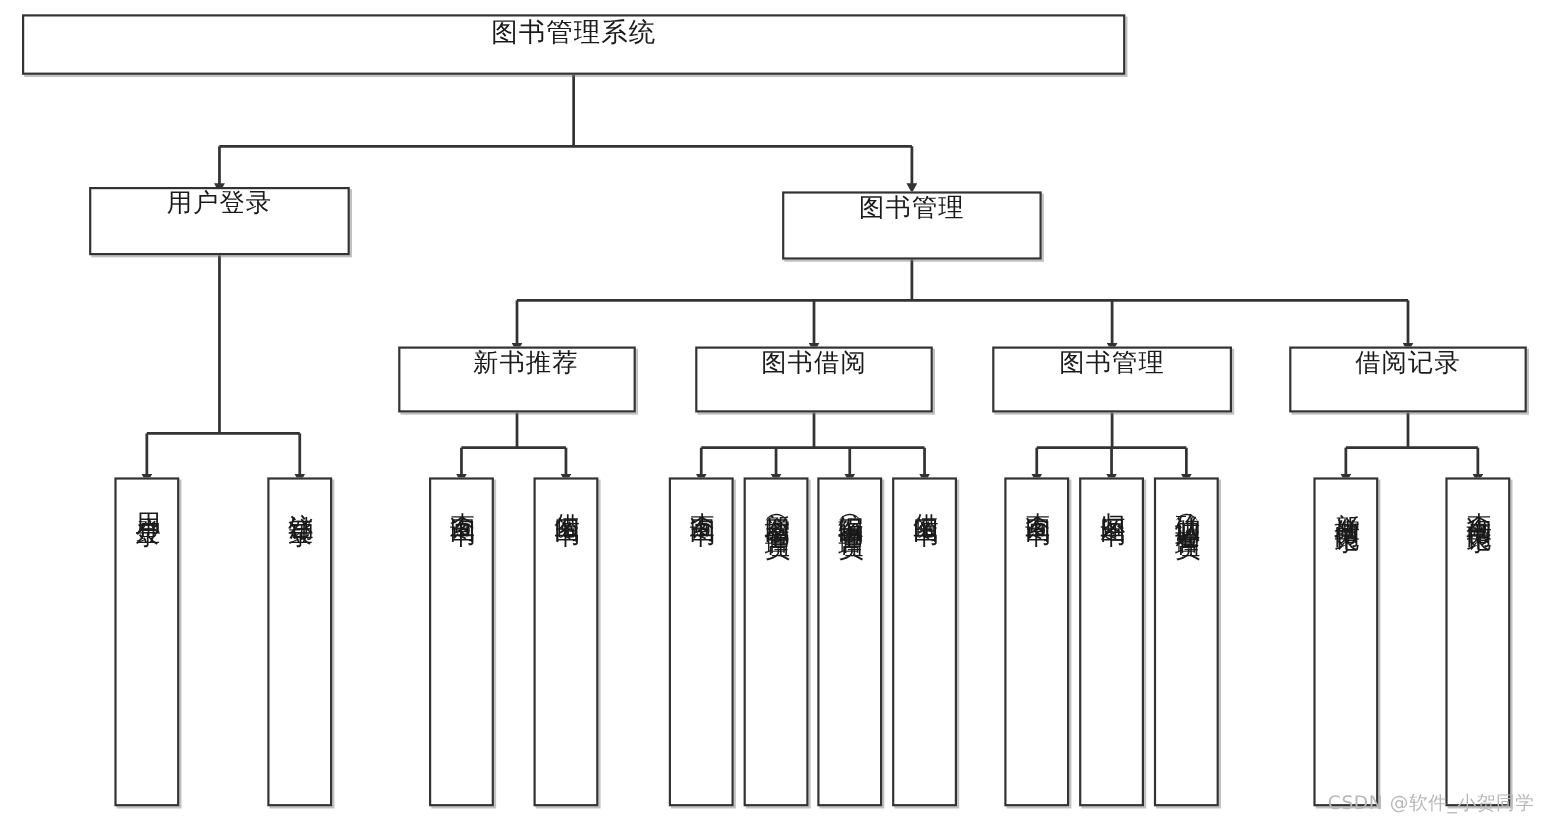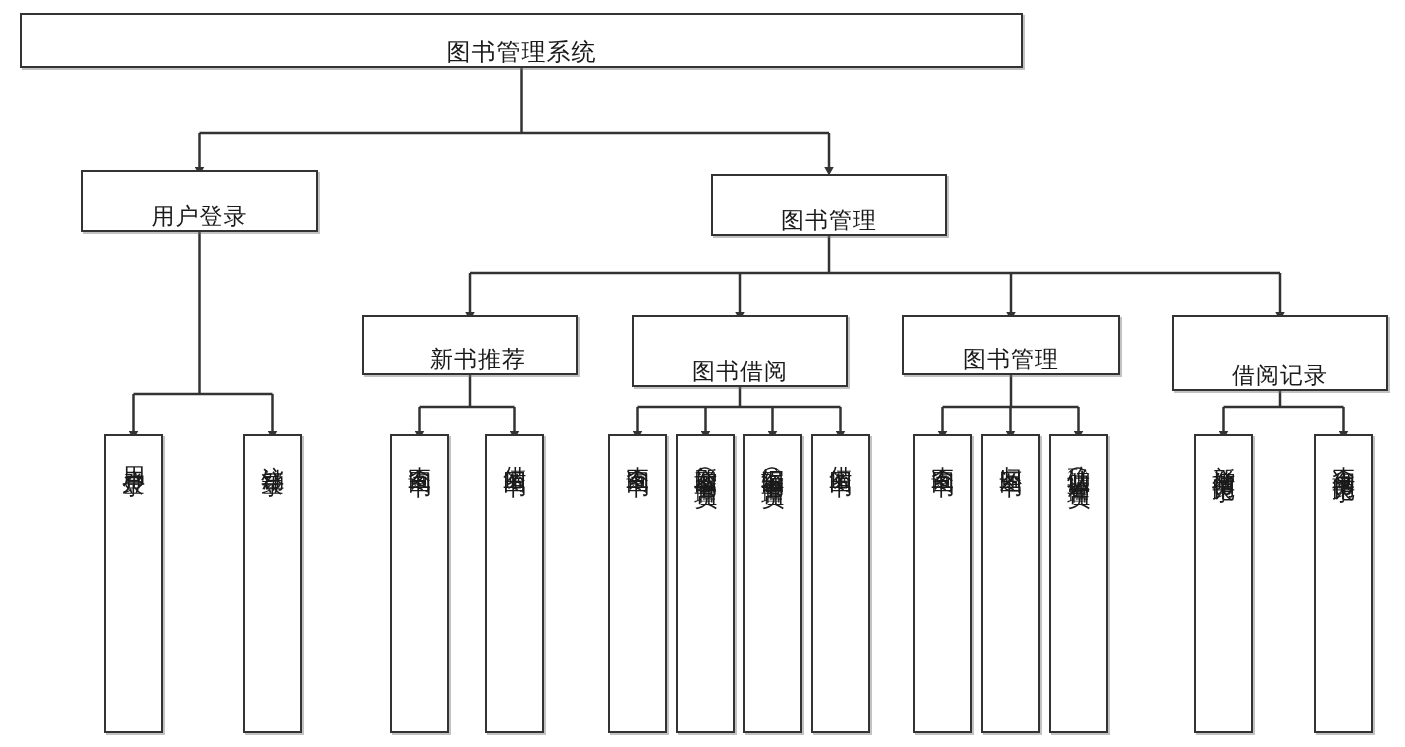--- a/index.html
+++ b/index.html
@@ -24,21 +24,21 @@
     width: 1405px;
     height: 747px;
     pointer-events: none;
   }
   .node {
     position: absolute;
     box-sizing: border-box;
     border: 2px solid #333333;
     background: #ffffff;
     display: flex;
-    align-items: flex-end;
+    align-items: flex-start;
     justify-content: center;
     color: #1a1a1a;
     box-shadow: 2px 2px 0 rgba(120,120,120,0.45);
   }
   .node .label {
     display: block;
     text-align: center;
     line-height: 1.18;
     letter-spacing: 1px;
   }
@@ -125,27 +125,27 @@
       </div>
       <div class="node horiz" style="left: 81px; top: 170px; width: 237px; height: 62px; border-color: rgb(51, 51, 51); background: rgb(255, 255, 255);">
         <span class="label">用户登录</span>
       </div>
       <div class="node horiz" style="left: 711px; top: 174px; width: 236px; height: 62px; border-color: rgb(51, 51, 51); background: rgb(255, 255, 255);">
         <span class="label">图书管理</span>
       </div>
       <div class="node horiz" style="left: 362px; top: 315px; width: 216px; height: 60px; border-color: rgb(51, 51, 51); background: rgb(255, 255, 255); padding-left: 16px;">
         <span class="label">新书推荐</span>
       </div>
-      <div class="node horiz" style="left: 632px; top: 315px; width: 216px; height: 72px; border-color: rgb(51, 51, 51); background: rgb(255, 255, 255);">
+      <div class="node horiz" style="left: 632px; top: 315px; width: 216px; height: 60px; border-color: rgb(51, 51, 51); background: rgb(255, 255, 255);">
         <span class="label">图书借阅</span>
       </div>
       <div class="node horiz" style="left: 902px; top: 315px; width: 218px; height: 60px; border-color: rgb(51, 51, 51); background: rgb(255, 255, 255);">
         <span class="label">图书管理</span>
       </div>
-      <div class="node horiz" style="left: 1172px; top: 315px; width: 216px; height: 76px; border-color: rgb(51, 51, 51); background: rgb(255, 255, 255);">
+      <div class="node horiz" style="left: 1172px; top: 315px; width: 216px; height: 60px; border-color: rgb(51, 51, 51); background: rgb(255, 255, 255);">
         <span class="label">借阅记录</span>
       </div>
       <div class="node vert" style="left: 104px; top: 434px; width: 59px; height: 299px; border-color: rgb(51, 51, 51); background: rgb(255, 255, 255);">
         <span class="label">用户登录</span>
       </div>
       <div class="node vert" style="left: 243px; top: 434px; width: 59px; height: 299px; border-color: rgb(51, 51, 51); background: rgb(255, 255, 255);">
         <span class="label">注销登录</span>
       </div>
       <div class="node vert" style="left: 390px; top: 434px; width: 59px; height: 299px; border-color: rgb(51, 51, 51); background: rgb(255, 255, 255);">
         <span class="label">查询图书</span>
@@ -175,13 +175,14 @@
         <span class="label">确认归还（管理员）</span>
       </div>
       <div class="node vert" style="left: 1194px; top: 434px; width: 59px; height: 299px; border-color: rgb(51, 51, 51); background: rgb(255, 255, 255);">
         <span class="label">新增借阅记录</span>
       </div>
       <div class="node vert" style="left: 1314px; top: 434px; width: 59px; height: 299px; border-color: rgb(51, 51, 51); background: rgb(255, 255, 255);">
         <span class="label">查询借阅记录</span>
       </div>
     </div>
 
+  <div id="watermark">CSDN @软件_小贺同学</div>
 </div>
 
 </body></html>

